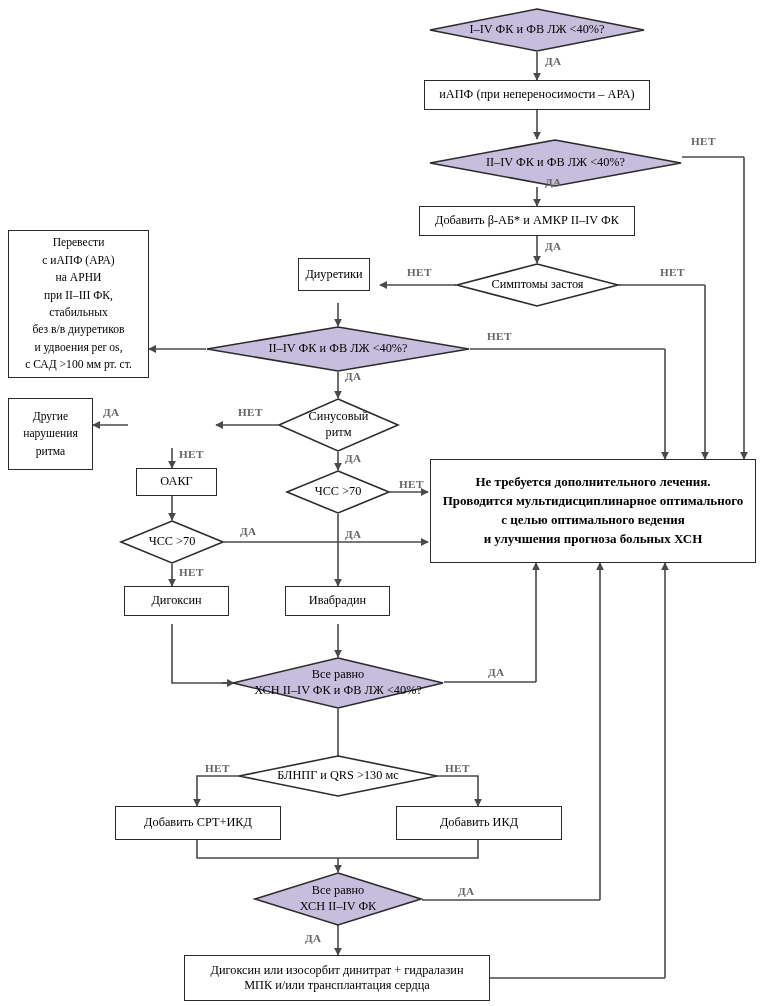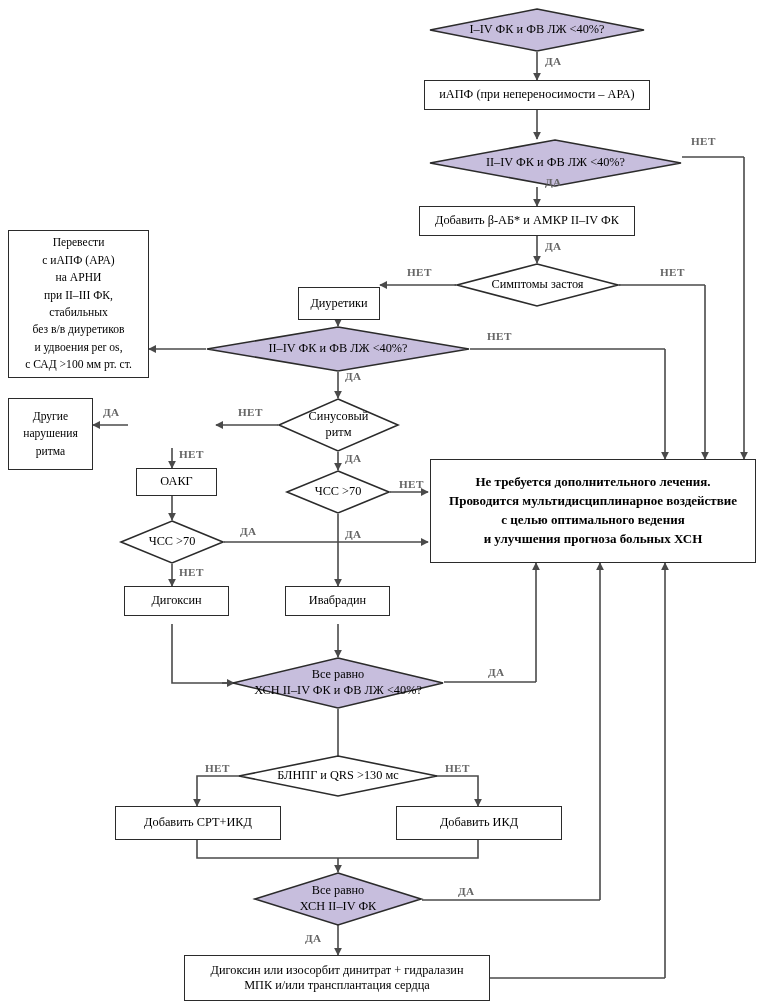--- a/index.html
+++ b/index.html
@@ -200,21 +200,21 @@
     <span>Добавить β-АБ* и АМКР II–IV ФК</span>
   </div>
 
   <div class="diamond-wrap" style="left:456px;top:263px;width:163px;height:44px;">
     <svg width="163" height="44" viewBox="0 0 163 44">
       <polygon points="81,1 162,22 81,43 1,22" fill="#ffffff" stroke="#2b2b2b" stroke-width="1.6"></polygon>
     </svg>
     <div class="diamond-label nowrap">Симптомы застоя</div>
   </div>
 
-  <div class="node rect" style="left:298px;top:287px;width:82px;height:33px;">
+  <div class="node rect" style="left:298px;top:258px;width:72px;height:33px;">
     <span>Диуретики</span>
   </div>
 
   <div class="diamond-wrap" style="left:206px;top:326px;width:264px;height:46px;">
     <svg width="264" height="46" viewBox="0 0 264 46">
       <polygon points="132,1 263,23 132,45 1,23" fill="#c7bedd" stroke="#2b2b2b" stroke-width="1.6"></polygon>
     </svg>
     <div class="diamond-label nowrap">II–IV ФК и ФВ ЛЖ &lt;40%?</div>
   </div>
 
@@ -267,21 +267,21 @@
   <div class="node rect" style="left:285px;top:586px;width:105px;height:30px;">
     <span>Ивабрадин</span>
   </div>
 
   <div class="node rect" style="left:124px;top:586px;width:105px;height:30px;">
     <span>Дигоксин</span>
   </div>
 
   <div class="node rect bold" style="left:430px;top:459px;width:326px;height:104px;flex-direction:column;">
     <span>Не требуется дополнительного лечения.</span>
-    <span>Проводится мультидисциплинарное воздействие</span>
+    <span>Проводится мультидисциплинарное оптимального</span>
     <span>с целью оптимального ведения</span>
     <span>и улучшения прогноза больных ХСН</span>
   </div>
 
   <div class="diamond-wrap" style="left:232px;top:657px;width:212px;height:52px;">
     <svg width="212" height="52" viewBox="0 0 212 52">
       <polygon points="106,1 211,26 106,51 1,26" fill="#c7bedd" stroke="#2b2b2b" stroke-width="1.6"></polygon>
     </svg>
     <div class="diamond-label" style="flex-direction:column;">
       <span class="nowrap">Все равно</span>

